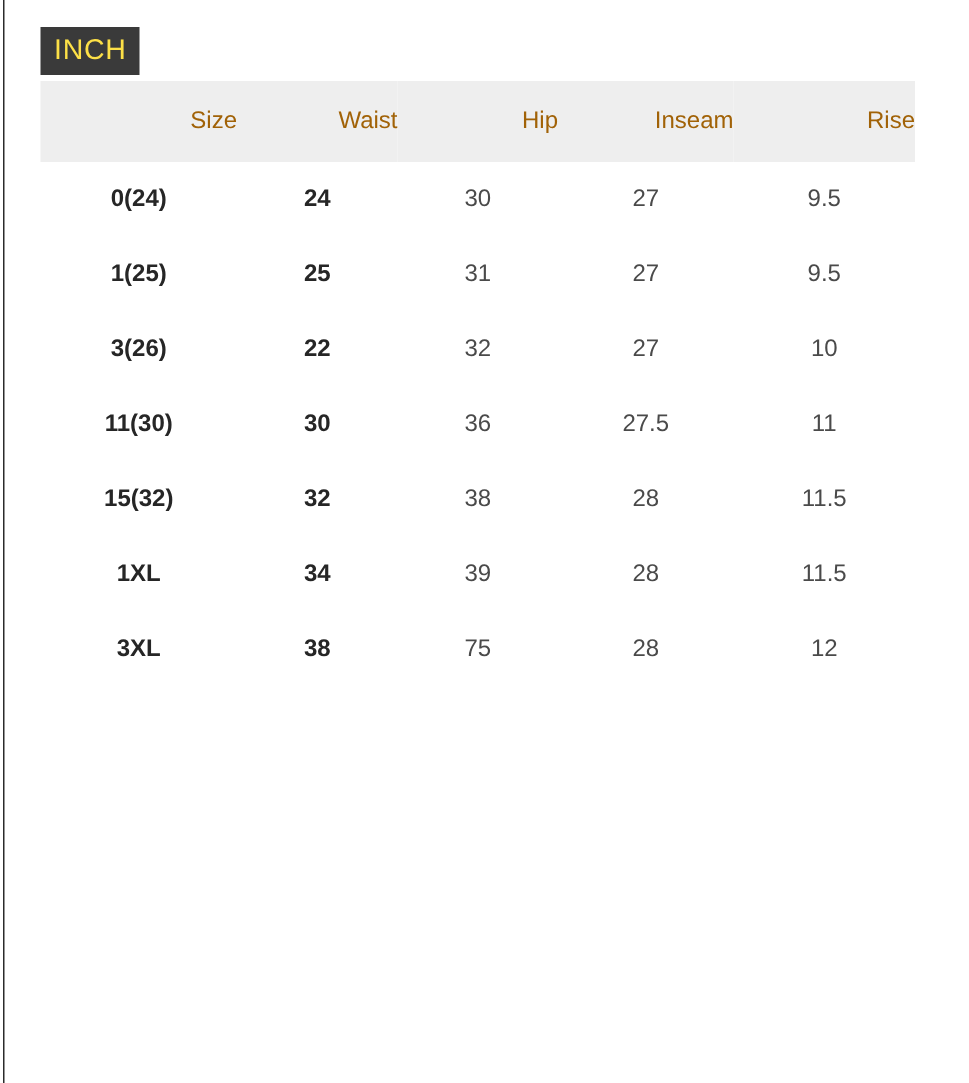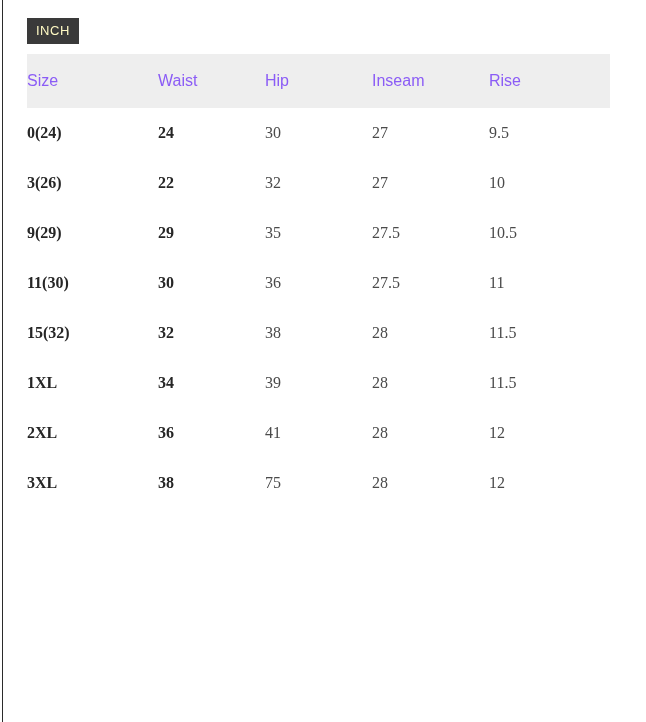--- a/index.html
+++ b/index.html
@@ -30,55 +30,55 @@
     top: 0;
     width: 646px;
     height: 722px;
     box-sizing: border-box;
   }
   .unit-badge {
     position: absolute;
     left: 27px;
     top: 18px;
     background: #3a3a3a;
-    color: #fef9c3;
-    font-size: 13px;
+    color: #fde047;
+    font-size: 19px;
     line-height: 1;
     letter-spacing: 0.5px;
     padding: 6px 9px 7px 9px;
   }
   .size-table {
     position: absolute;
     left: 27px;
     top: 54px;
     width: 583px;
     border-collapse: collapse;
     table-layout: fixed;
   }
   .size-table thead tr {
     background: #eeeeee;
   }
   .size-table thead th {
     height: 54px;
     font-size: 16px;
     font-weight: normal;
-    color: #8b5cf6;
-    text-align: left;
+    color: #a16207;
+    text-align: right;
     vertical-align: middle;
     padding: 0;
     border: 0;
   }
   .size-table tbody td {
     height: 50px;
+    text-align: center;
     vertical-align: middle;
     padding: 0;
     border: 0;
     font-size: 16px;
     color: #4a4a4a;
-    font-family: Liberation Serif, serif;
   }
   .size-table tbody td.c-size,
   .size-table tbody td.c-waist {
     font-weight: bold;
     color: #262626;
     font-size: 16px;
   }
   .col-size   { width: 131px; }
   .col-waist  { width: 107px; }
   .col-hip    { width: 107px; }
@@ -113,32 +113,32 @@
     </thead>
     <tbody id="table-body">
         <tr>
           <td class="c-size">0(24)</td>
           <td class="c-waist">24</td>
           <td class="c-hip">30</td>
           <td class="c-inseam">27</td>
           <td class="c-rise">9.5</td>
         </tr>
         <tr>
+          <td class="c-size">1(25)</td>
+          <td class="c-waist">25</td>
+          <td class="c-hip">31</td>
+          <td class="c-inseam">27</td>
+          <td class="c-rise">9.5</td>
+        </tr>
+        <tr>
           <td class="c-size">3(26)</td>
           <td class="c-waist">22</td>
           <td class="c-hip">32</td>
           <td class="c-inseam">27</td>
           <td class="c-rise">10</td>
-        </tr>
-        <tr>
-          <td class="c-size">9(29)</td>
-          <td class="c-waist">29</td>
-          <td class="c-hip">35</td>
-          <td class="c-inseam">27.5</td>
-          <td class="c-rise">10.5</td>
         </tr>
         <tr>
           <td class="c-size">11(30)</td>
           <td class="c-waist">30</td>
           <td class="c-hip">36</td>
           <td class="c-inseam">27.5</td>
           <td class="c-rise">11</td>
         </tr>
         <tr>
           <td class="c-size">15(32)</td>
@@ -148,27 +148,20 @@
           <td class="c-rise">11.5</td>
         </tr>
         <tr>
           <td class="c-size">1XL</td>
           <td class="c-waist">34</td>
           <td class="c-hip">39</td>
           <td class="c-inseam">28</td>
           <td class="c-rise">11.5</td>
         </tr>
         <tr>
-          <td class="c-size">2XL</td>
-          <td class="c-waist">36</td>
-          <td class="c-hip">41</td>
-          <td class="c-inseam">28</td>
-          <td class="c-rise">12</td>
-        </tr>
-        <tr>
           <td class="c-size">3XL</td>
           <td class="c-waist">38</td>
           <td class="c-hip">75</td>
           <td class="c-inseam">28</td>
           <td class="c-rise">12</td>
         </tr>
       </tbody>
   </table>
 
 </div>

